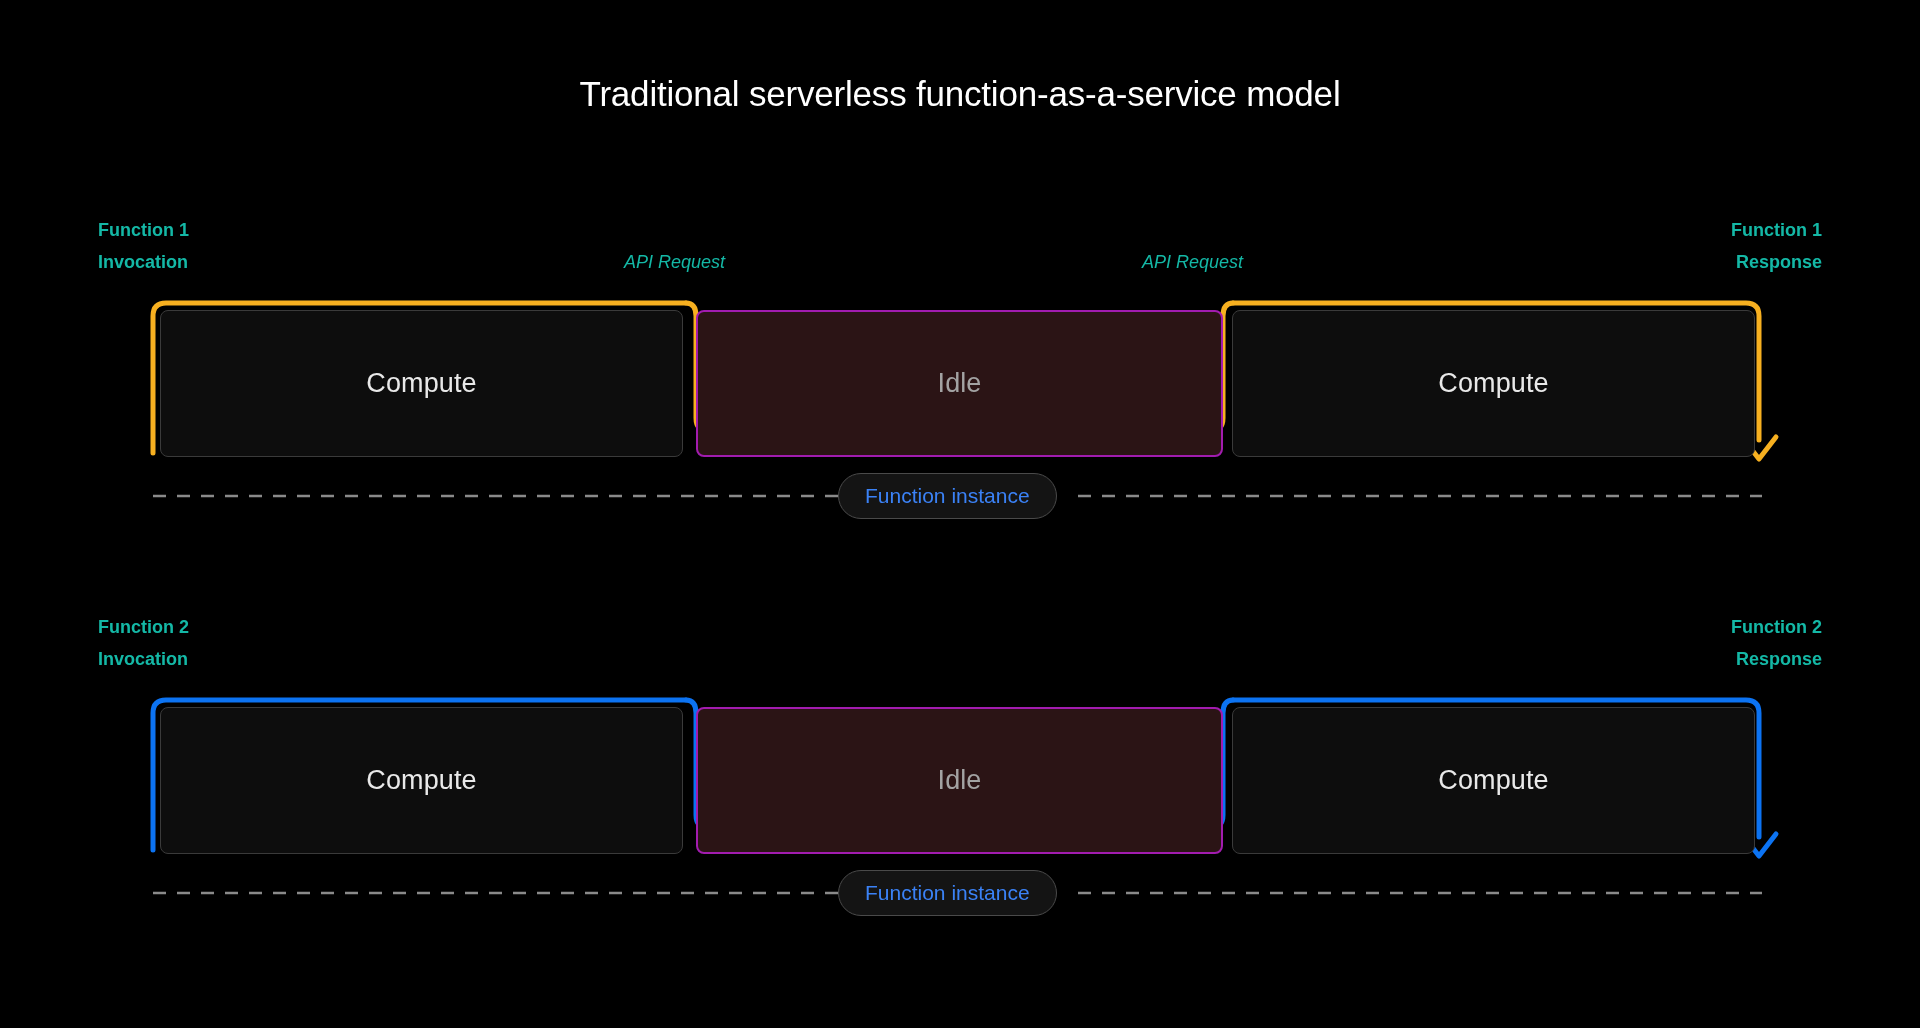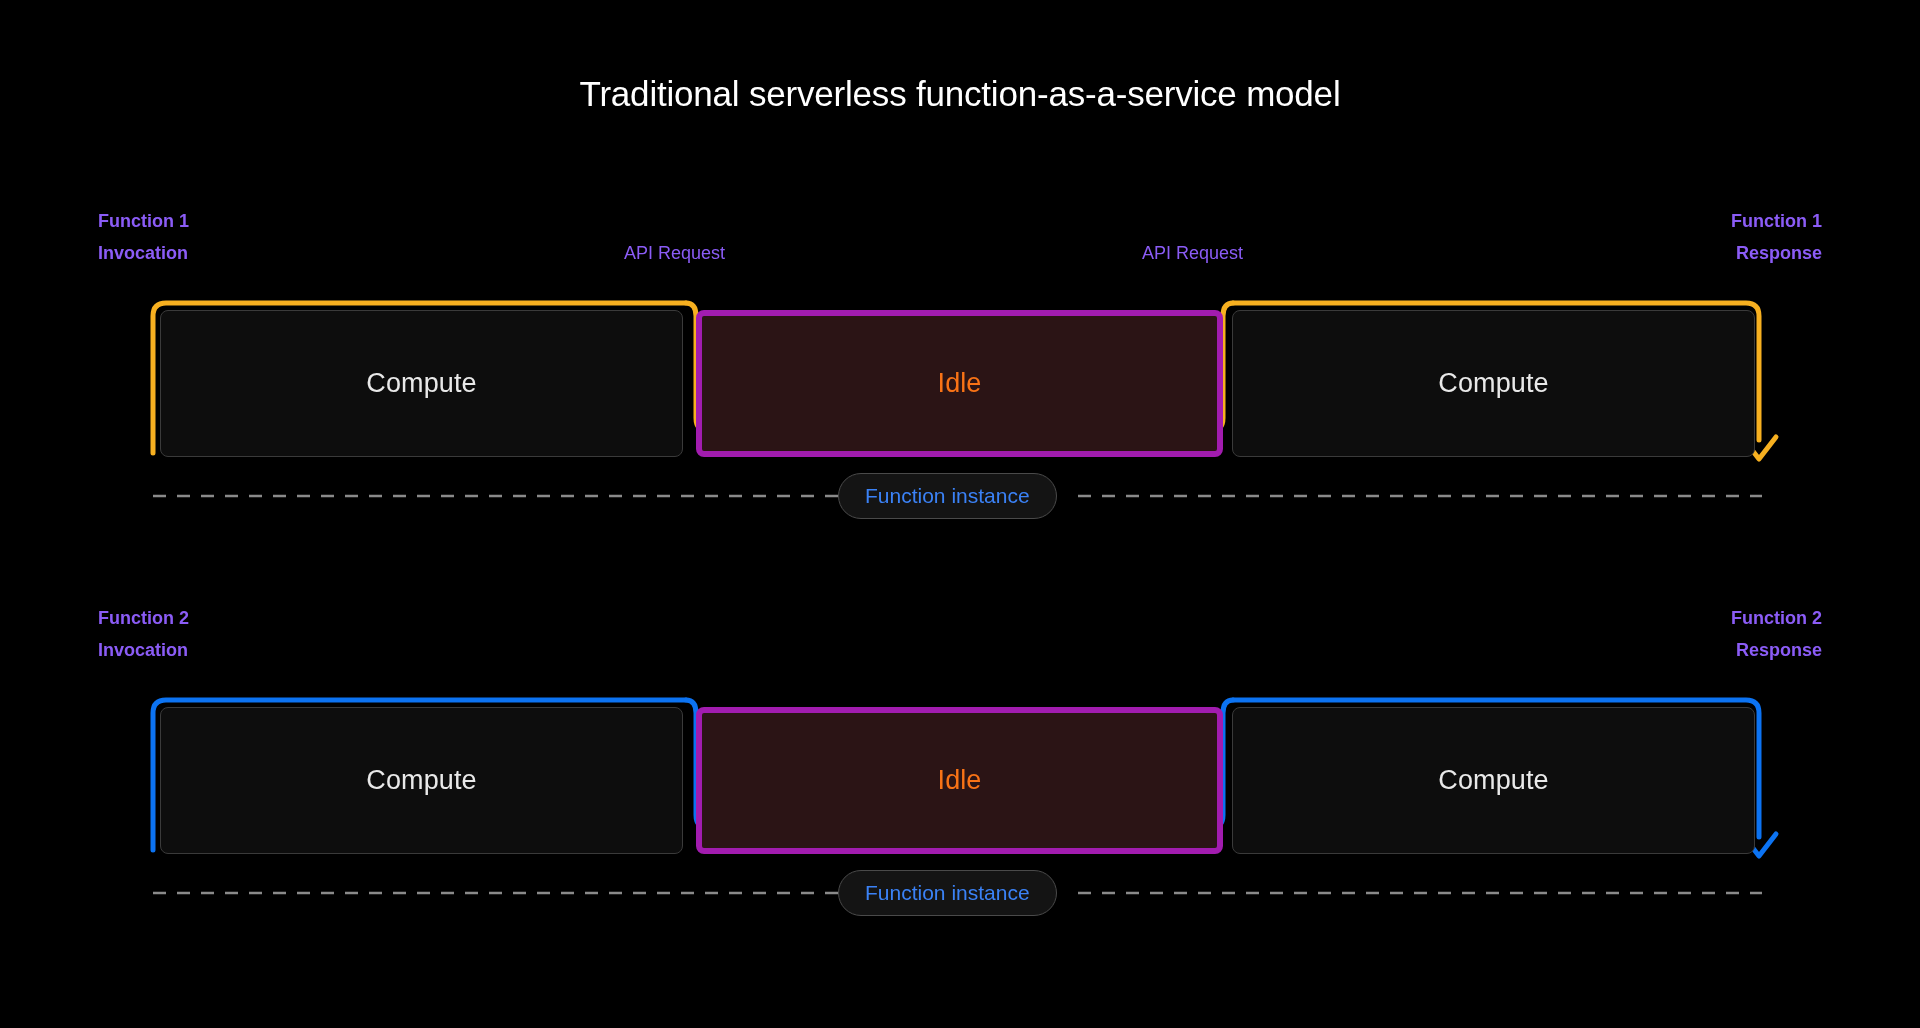--- a/index.html
+++ b/index.html
@@ -33,49 +33,50 @@
   
   
   .lane { position: absolute; left: 0; top: 0; width: 1920px; height: 100%; }
 
   
   .cap {
     position: absolute;
     font-size: 18px;
     font-weight: 700;
     line-height: 32px;
-    color: #8b5cf6;
+    color: #14b8a6;
     white-space: pre-line;
+    margin-top: 9px;
   }
 
   .cap-left   { left: 98px;  text-align: left;  }
   .cap-right  { right: 98px; text-align: right; }
-  .cap-mid    { font-weight: 400; }
+  .cap-mid    { font-weight: 400; font-style: italic; }
 
   
   .seg {
     position: absolute;
     height: 147px;
     border-radius: 8px;
     display: flex;
     align-items: center;
     justify-content: center;
     font-size: 27px;
     font-weight: 400;
     letter-spacing: 0.1px;
   }
   .seg.compute {
     background: #0d0d0d;
     border: 1px solid #3a3a3a;
     color: #e9e9e9;
   }
   .seg.idle {
     background: #2b1415;
-    border: 6px solid #a21caf;
-    color: #f97316;
+    border: 2px solid #a21caf;
+    color: #a3a3a3;
   }
 
   
   .overlay {
     position: absolute;
     left: 0; top: 0;
     width: 1920px;
     height: 1028px;
     pointer-events: none;
   }

